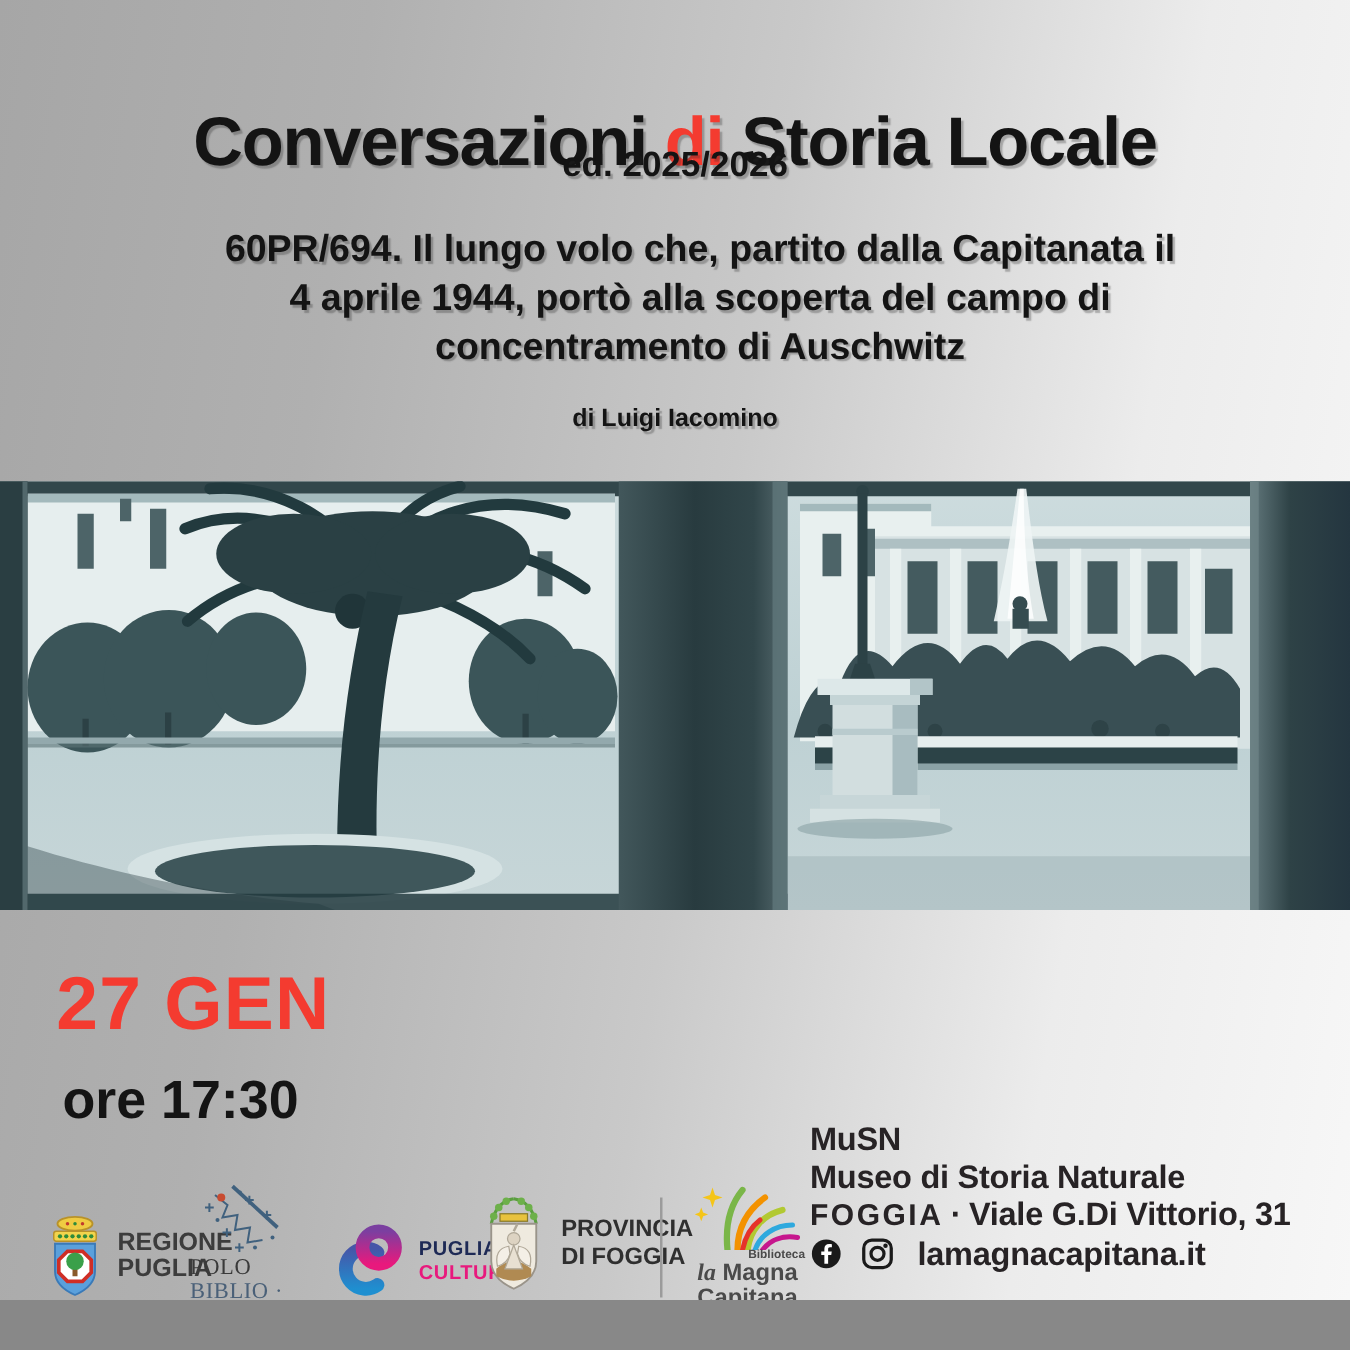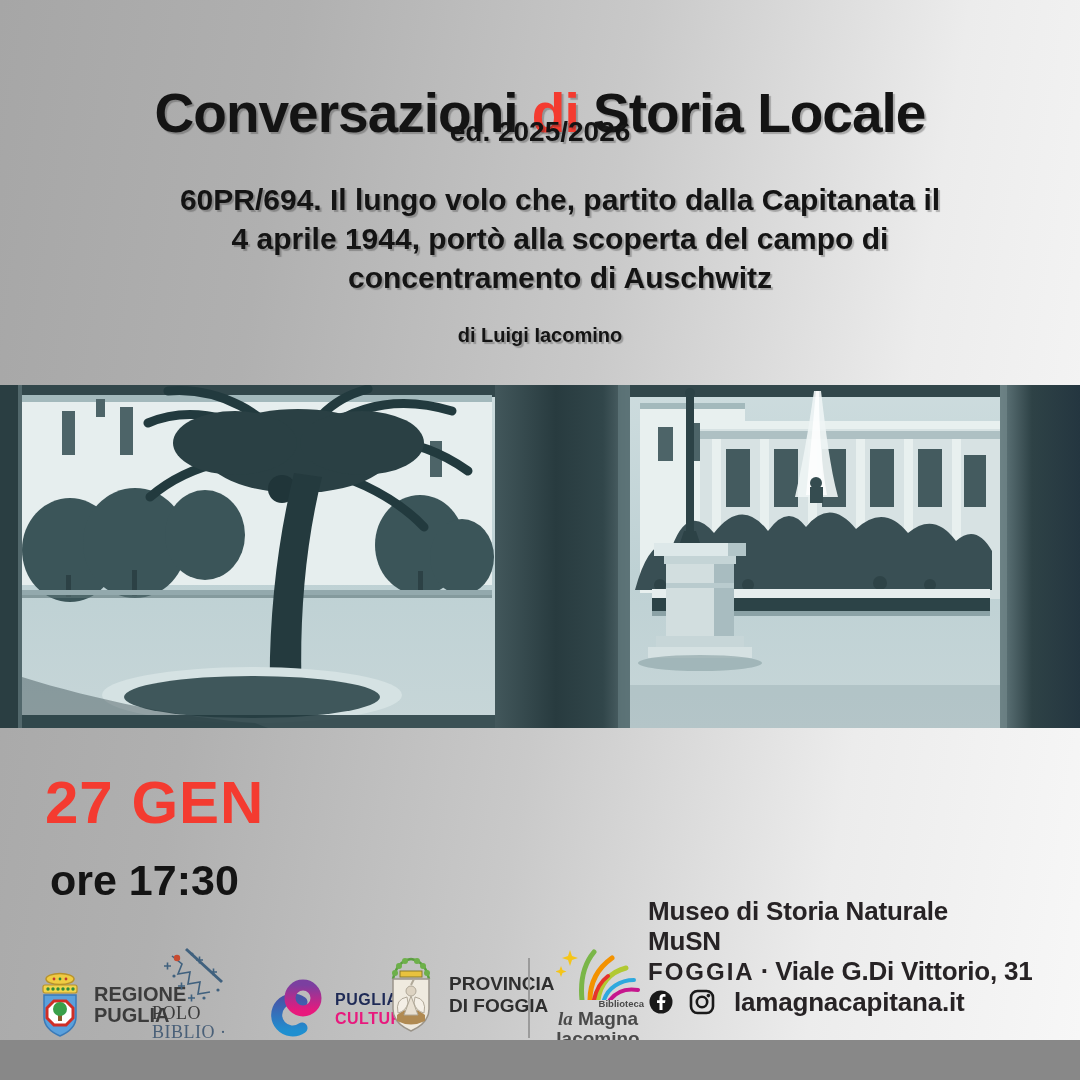--- a/index.html
+++ b/index.html
@@ -196,22 +196,22 @@
       <rect x="1000" y="0" width="7" height="343" fill="#708689" opacity=".7"></rect>
       <rect x="0" y="0" width="22" height="343" fill="#2a3e42"></rect>
       <rect x="18" y="0" width="4" height="343" fill="#52686c"></rect>
     </svg>
   </figure>
 
   <div class="abs date accent">27 GEN</div>
   <div class="abs time">ore 17:30</div>
 
   <div class="abs venue">
+    <div>MuSN</div>
     <div>Museo di Storia Naturale</div>
-    <div>MuSN</div>
     <div><span class="city">FOGGIA</span><span class="sep">·</span><span>Viale G.Di Vittorio, 31</span></div>
     <div class="venue-web">
       <svg class="icon" width="26" height="26" viewBox="0 0 26 26">
         <circle cx="13" cy="13" r="11.5" fill="#1a1a1a"></circle>
         <path d="M14.5,21 L14.5,14 L17,14 L17.4,11.2 L14.5,11.2 L14.5,9.3 C14.5,8.4 14.9,7.8 16,7.8 L17.5,7.8 L17.5,5.3 C17,5.2 16.1,5.1 15.3,5.1 C13,5.1 11.5,6.4 11.5,9 L11.5,11.2 L9,11.2 L9,14 L11.5,14 L11.5,21 Z" fill="#ffffff"></path>
       </svg>
       <svg class="icon" width="26" height="26" viewBox="0 0 26 26">
         <rect x="2" y="2" width="22" height="22" rx="6.5" fill="none" stroke="#1a1a1a" stroke-width="2.6"></rect>
         <circle cx="13" cy="13" r="5.2" fill="none" stroke="#1a1a1a" stroke-width="2.6"></circle>
         <circle cx="19.4" cy="6.6" r="1.8" fill="#1a1a1a"></circle>
@@ -327,16 +327,16 @@
         <path d="M42,52 C44,36 54,24 70,20" stroke="#b2c932" stroke-width="5"></path>
         <path d="M48,52 C52,40 64,32 78,32" stroke="#2ea9de" stroke-width="4"></path>
         <path d="M38,52 C40,42 44,34 52,28" stroke="#e6332a" stroke-width="4"></path>
         <path d="M54,52 C60,44 70,40 82,42" stroke="#c6168d" stroke-width="4"></path>
       </g>
       <polygon points="14,2 16,8 22,10 16,12 14,18 12,12 6,10 12,8" fill="#f5c518"></polygon>
       <polygon points="5,18 6.5,22 10.5,23.5 6.5,25 5,29 3.5,25 -0.5,23.5 3.5,22" fill="#f5c518"></polygon>
     </svg>
     <div class="small">Biblioteca</div>
     <div class="big"><em>la</em><span> Magna</span></div>
-    <div class="big">Iacomino</div>
+    <div class="big">Capitana</div>
   </div>
 
 </div>
 
 </body></html>

